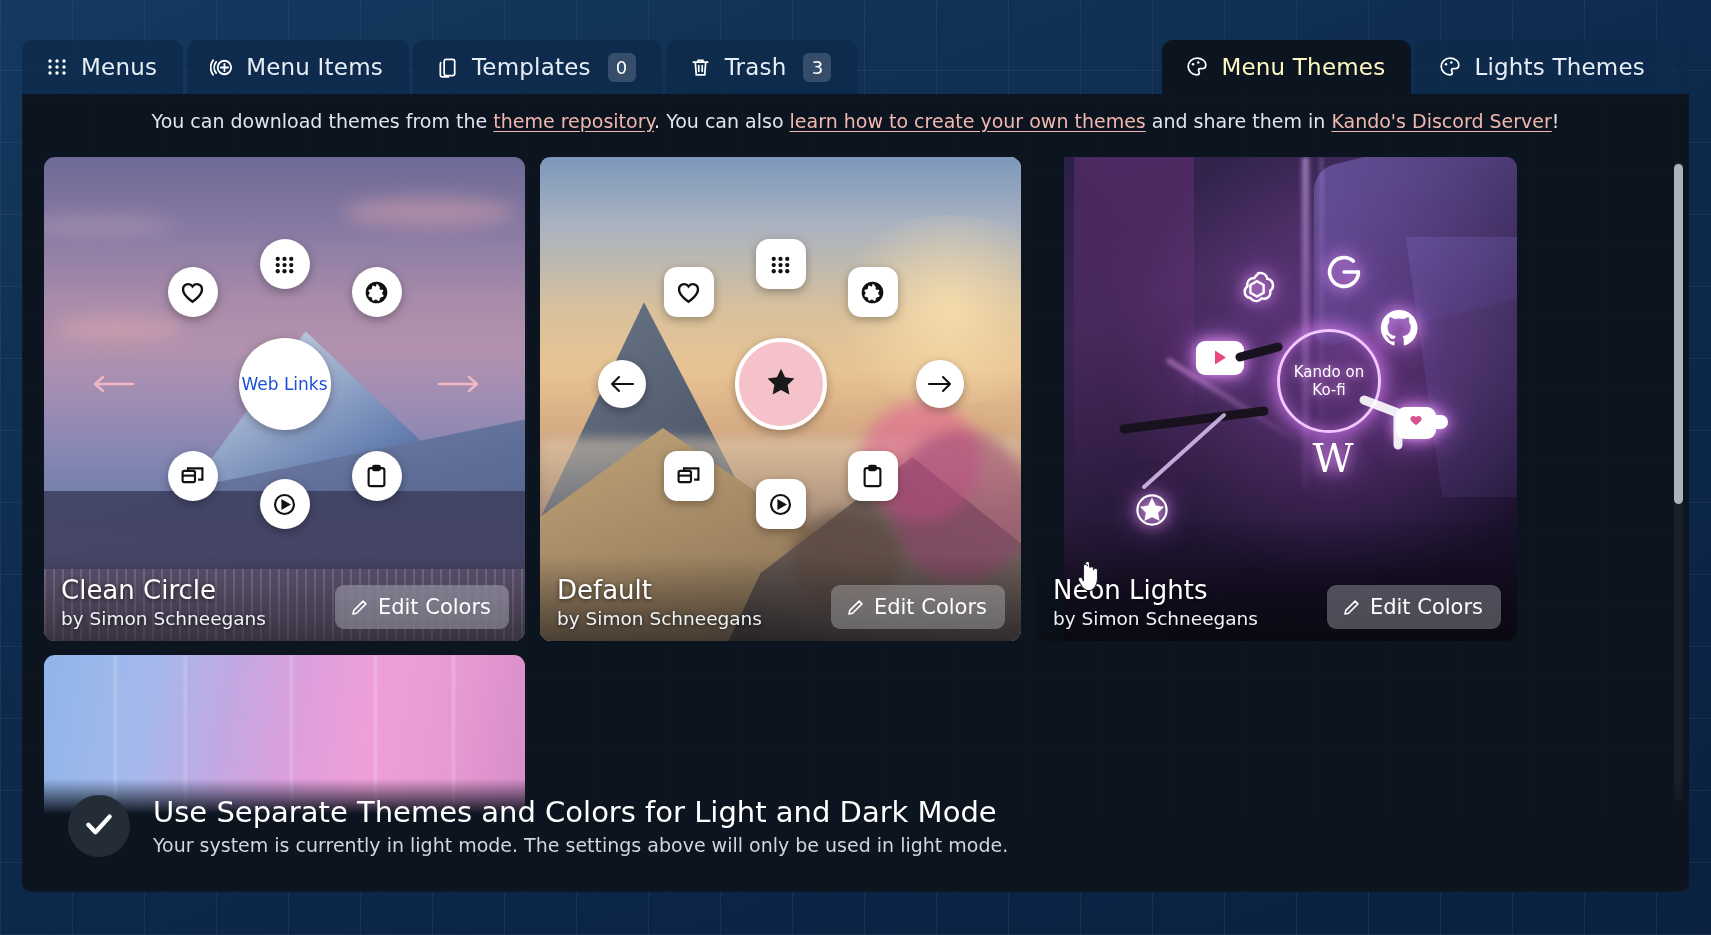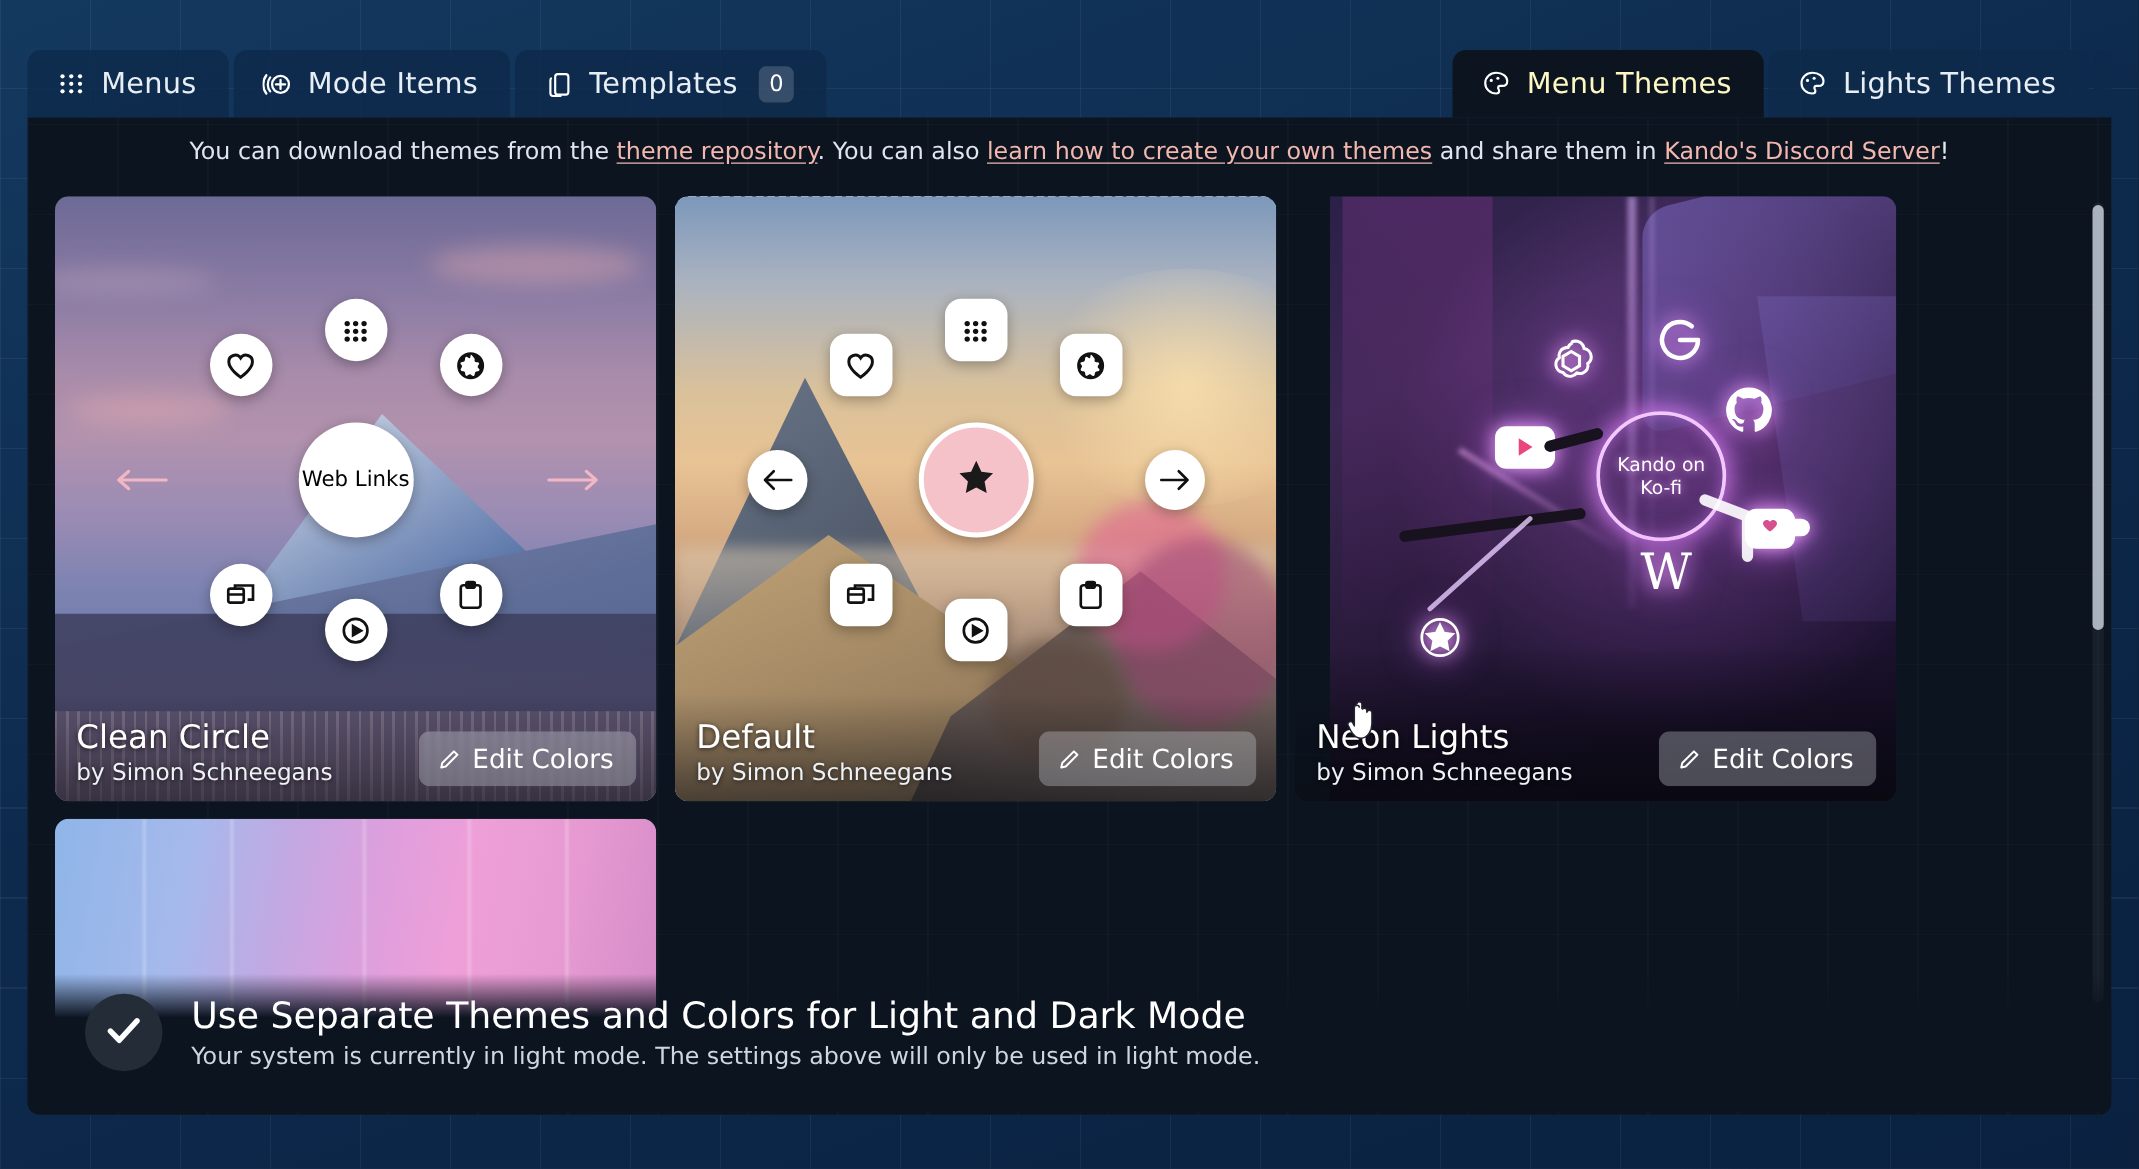--- a/index.html
+++ b/index.html
@@ -347,21 +347,21 @@
     border-radius: 50%;
     background: #ffffff;
     display: flex;
     align-items: center;
     justify-content: center;
     box-shadow: 0 3px 10px rgba(0,0,0,0.3);
   }
   .pie-center {
     width: 92px; height: 92px;
     left: 119px; top: 119px;
-    color: #000000;
+    color: #1d4ed8;
     font-size: 17px;
     font-family: "DejaVu Sans", sans-serif;
   }
   .pie-child { width: 50px; height: 50px; }
   .pie-child svg { width: 27px; height: 27px; display: block; }
   .pie-arrow {
     position: absolute;
     display: flex; align-items: center; justify-content: center;
     width: 46px; height: 30px;
   }
@@ -494,34 +494,46 @@
 
     <div class="tab">
       <span class="glyph">
         <svg width="25" height="25" viewBox="0 0 26 26" fill="none" stroke="#ffffff" stroke-width="1.9">
           <circle cx="15" cy="13" r="7"></circle>
           <path d="M15 9.2v7.6M11.2 13h7.6" stroke-linecap="round"></path>
           <path d="M6.4 7.2A9.4 9.4 0 0 0 6.4 18.8" stroke-linecap="round"></path>
           <path d="M3.2 5.4A12.6 12.6 0 0 0 3.2 20.6" stroke-linecap="round"></path>
         </svg>
       </span>
-      <span>Mode Items</span>
+      <span>Menu Items</span>
     </div>
 
     <div class="tab">
       <span class="glyph">
         <svg width="23" height="23" viewBox="0 0 24 24" fill="none" stroke="#ffffff" stroke-width="1.8">
           <rect x="8.5" y="3.5" width="11" height="17" rx="2.2"></rect>
           <path d="M5.6 6.6A2.2 2.2 0 0 0 4.5 8.5v11a2.2 2.2 0 0 0 2.2 2.2h7"></path>
         </svg>
       </span>
       <span>Templates</span>
       <span class="badge">0</span>
     </div>
 
+    <div class="tab">
+      <span class="glyph">
+        <svg width="23" height="23" viewBox="0 0 24 24" fill="none" stroke="#ffffff" stroke-width="1.8">
+          <path d="M4.5 6.5h15" stroke-linecap="round"></path>
+          <path d="M9.5 6.5V4.6h5v1.9"></path>
+          <path d="M6.6 6.5l1 13.1h8.8l1-13.1"></path>
+          <path d="M10.2 10v6M13.8 10v6" stroke-linecap="round"></path>
+        </svg>
+      </span>
+      <span>Trash</span>
+      <span class="badge">3</span>
+    </div>
 
     <div id="tab-spacer"></div>
 
     <div id="tab-group-right">
 
       <div class="tab active">
         <span class="glyph">
           <svg width="24" height="24" viewBox="0 0 24 24" fill="none" stroke="#ffffff" stroke-width="1.7">
             <path d="M12 3.2c-4.9 0-8.8 3.7-8.8 8.3 0 4.6 3.9 8.3 8.8 8.3 1.5 0 2.3-.9 2.3-2 0-1-.8-1.6-.8-2.5 0-.9.7-1.6 1.7-1.6h1.6c2.4 0 4-1.6 4-4C20.8 6.2 16.9 3.2 12 3.2z"></path>
             <circle cx="8" cy="9.3" r="1.25" fill="#ffffff" stroke="none"></circle>

